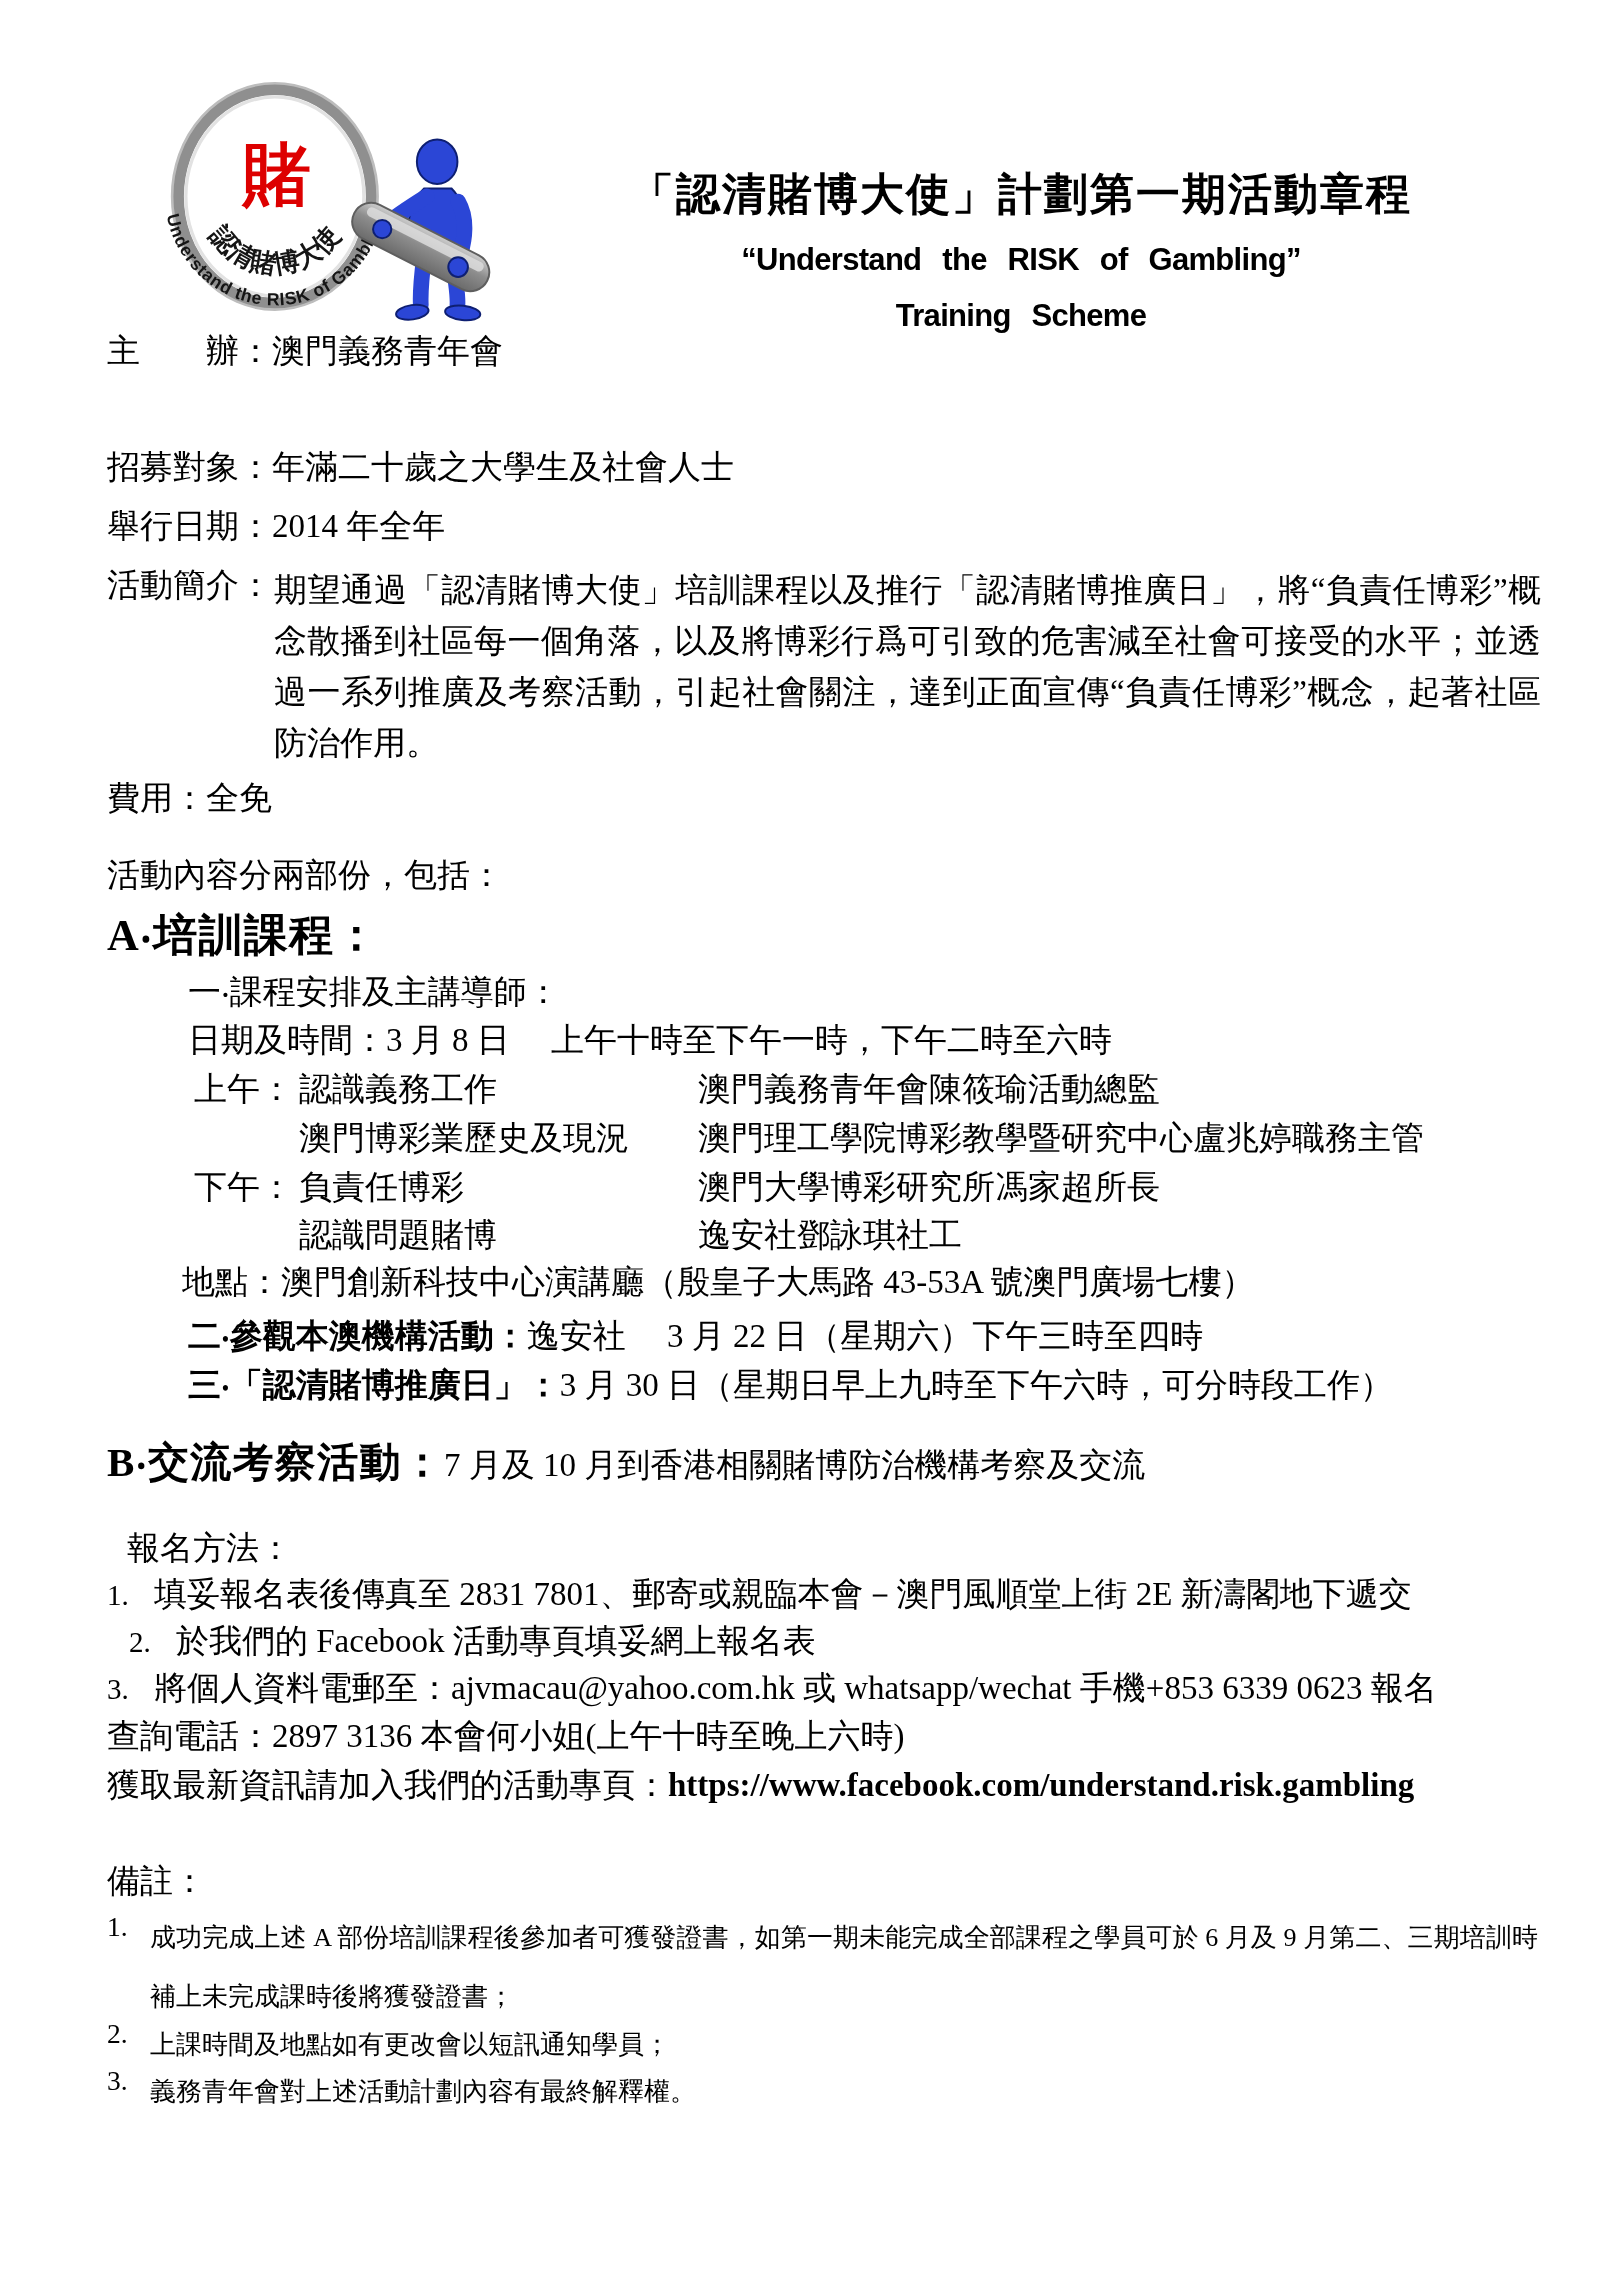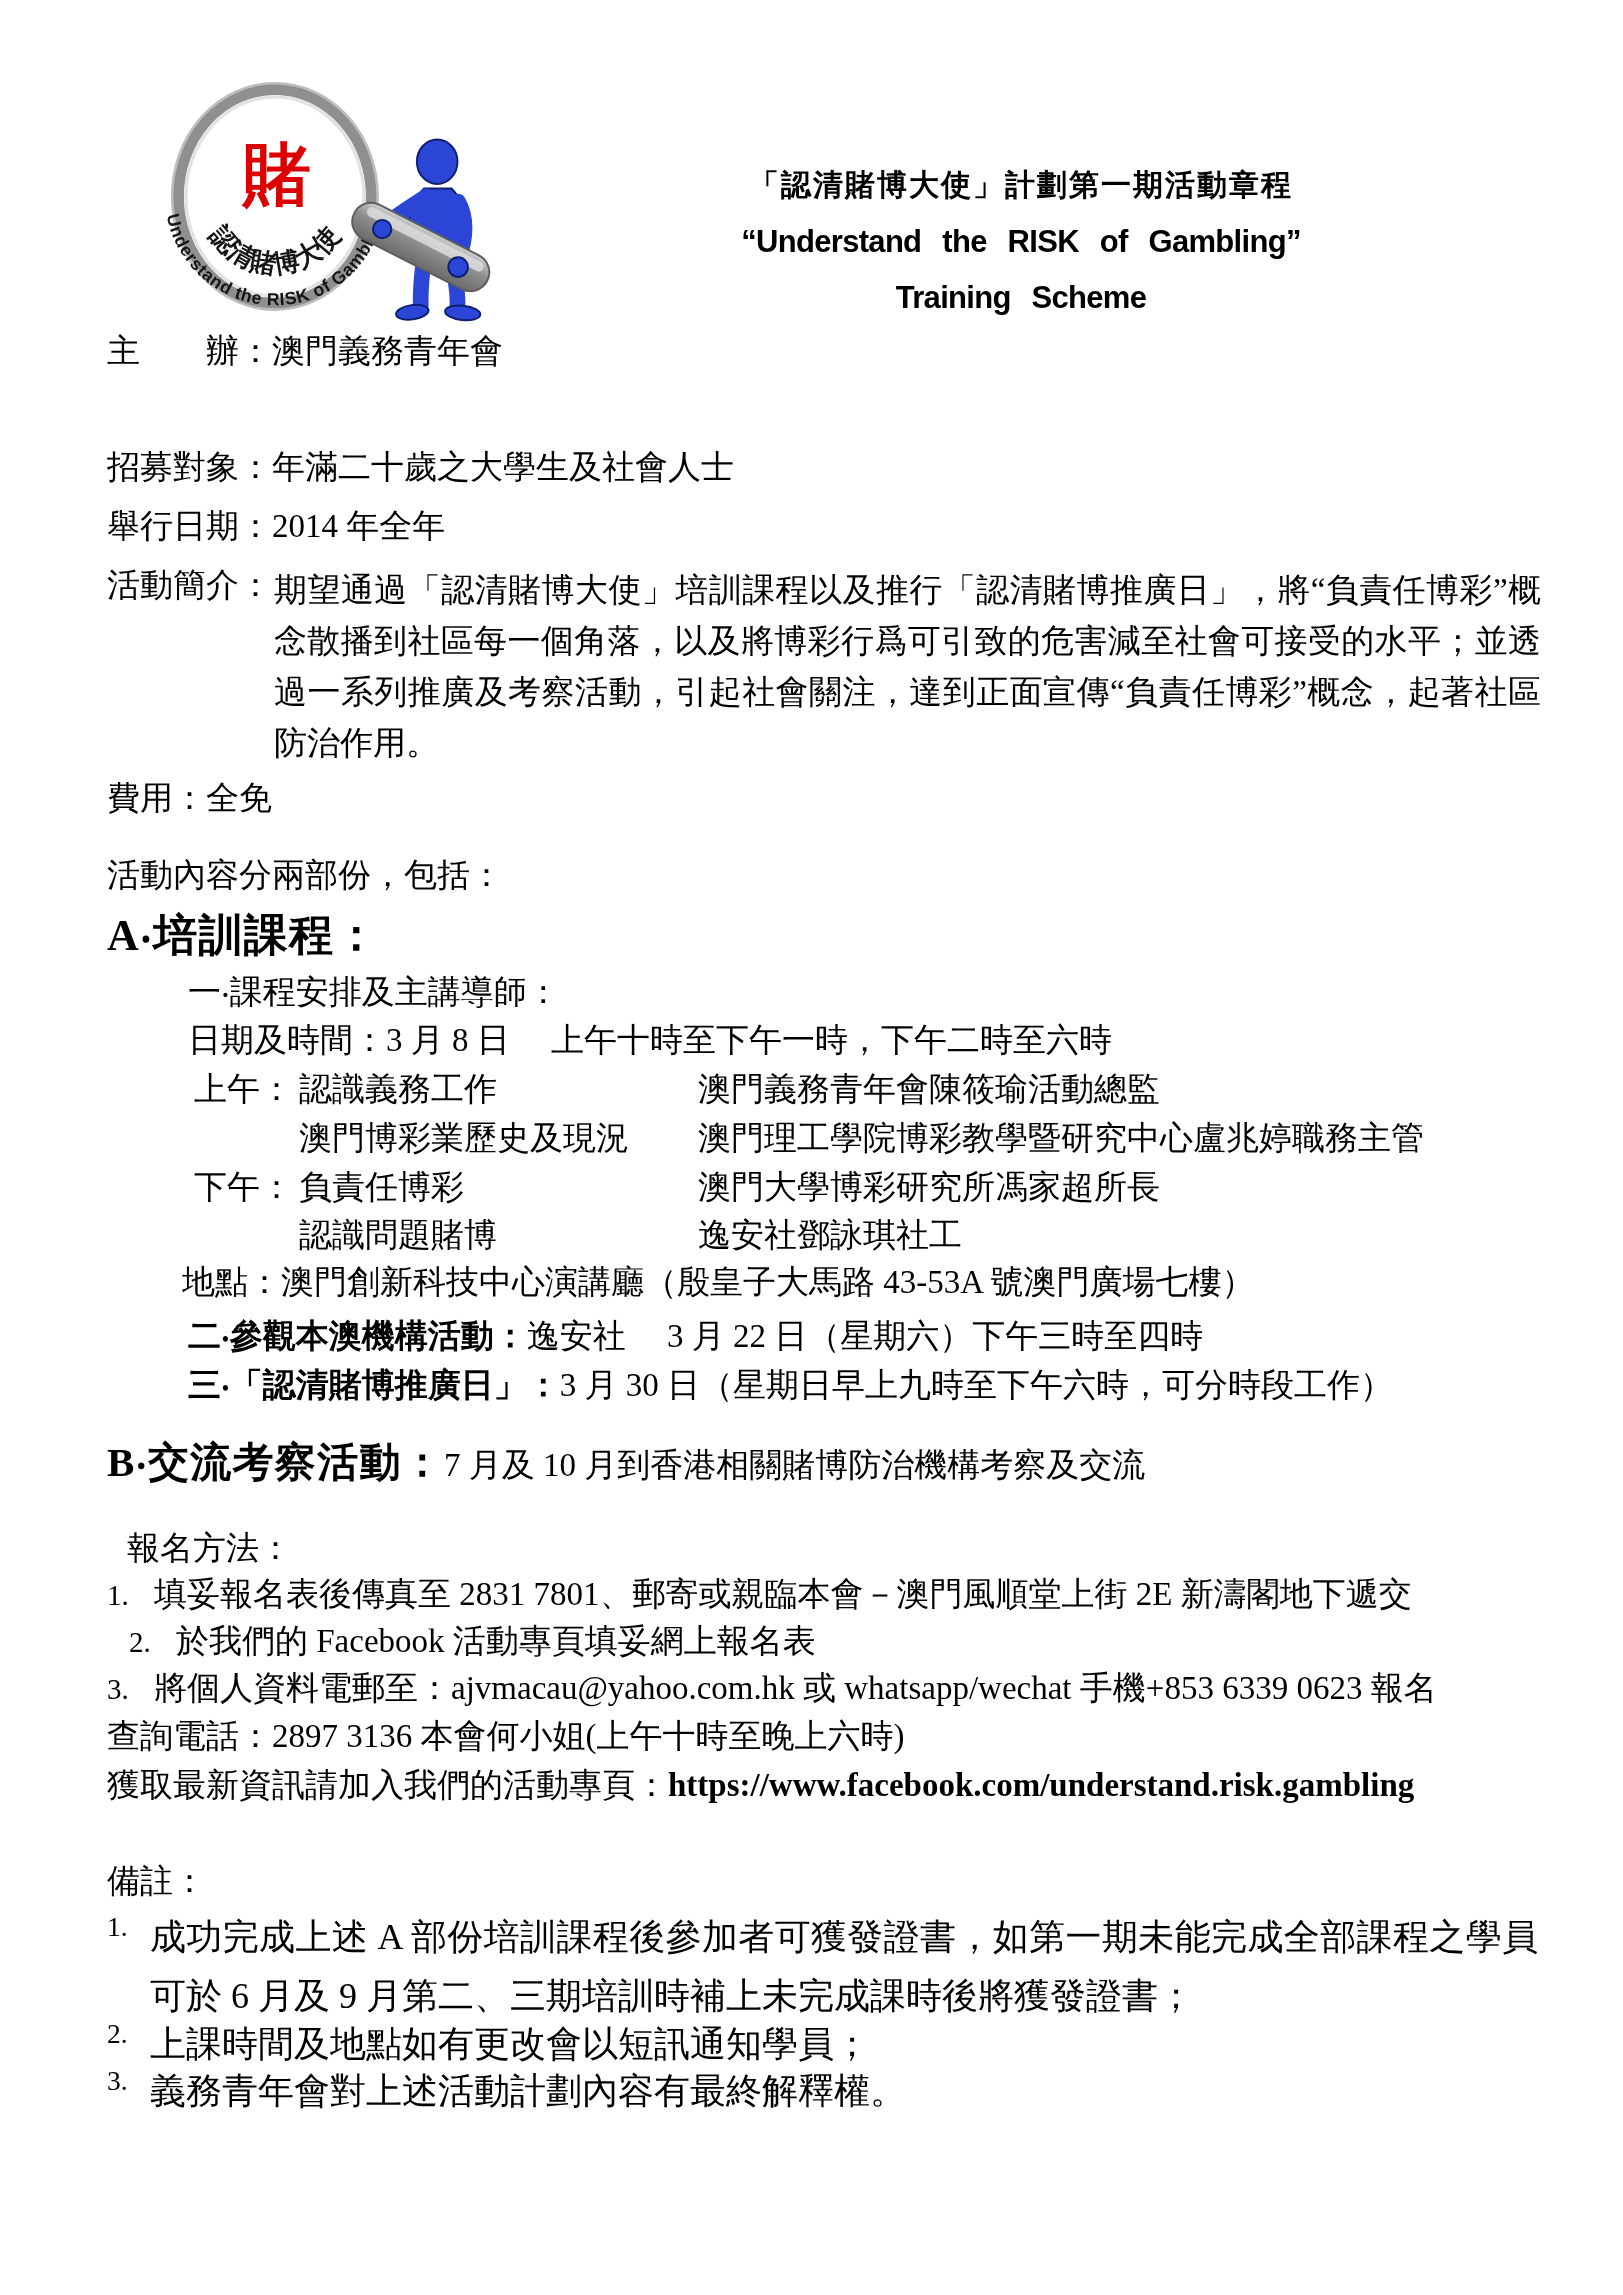--- a/index.html
+++ b/index.html
@@ -1,35 +1,35 @@
 <!DOCTYPE html>
 <html style="font-size:10.5px"><head>
 <meta charset="utf-8">
 <style>
   html,body{margin:0;padding:0;background:#e8e8e8;}
   .page{position:relative;width:1623px;height:2295px;background:#ffffff;margin:0 auto;
         font-family:"Liberation Serif","DejaVu Serif",serif;color:#000;overflow:hidden;}
   .abs{position:absolute;white-space:nowrap;}
   .fs50{font-size:33px;line-height:1.25;}
   .title-zh{font-family:"Liberation Sans","DejaVu Sans",sans-serif;font-weight:bold;
-            font-size:30px;letter-spacing:2px;}
+            font-size:44px;letter-spacing:2px;}
   .title-en{font-family:"Liberation Sans","DejaVu Sans",sans-serif;font-weight:bold;
             font-size:31px;word-spacing:13px;letter-spacing:-0.7px;}
   .title-wrap{position:absolute;left:563px;top:165px;width:916px;text-align:center;}
   .title-line2{margin-top:18.3px;}
   .title-line3{margin-top:19.6px;}
   .big-head{font-size:44px;font-weight:bold;letter-spacing:1.3px;}
   .b-head-inline{font-size:41px;font-weight:bold;letter-spacing:1.3px;}
   .bold{font-weight:bold;}
   .para{position:absolute;left:274px;width:1267px;font-size:33px;line-height:51px;
         text-align:justify;white-space:normal;}
   .num{display:inline-block;width:47px;font-size:29px;}
   .note-row{position:absolute;left:107px;display:flex;align-items:flex-start;}
   .note-num{flex:0 0 43px;font-size:27.5px;padding-top:2.6px;}
-  .note-text{width:1388px;font-size:36px;line-height:59px;text-align:justify;white-space:normal;}
+  .note-text{width:1388px;font-size:26px;line-height:59px;text-align:justify;white-space:normal;}
   .sched-period{display:inline-block;width:111px;text-align:center;}
   .sched-course{display:inline-block;width:399px;}
 </style>
 </head>
 <body>
 
 <div class="page">
 
   <svg class="abs" style="left:0;top:0;" width="589" height="347" viewBox="0 0 900 530">
     <defs>

